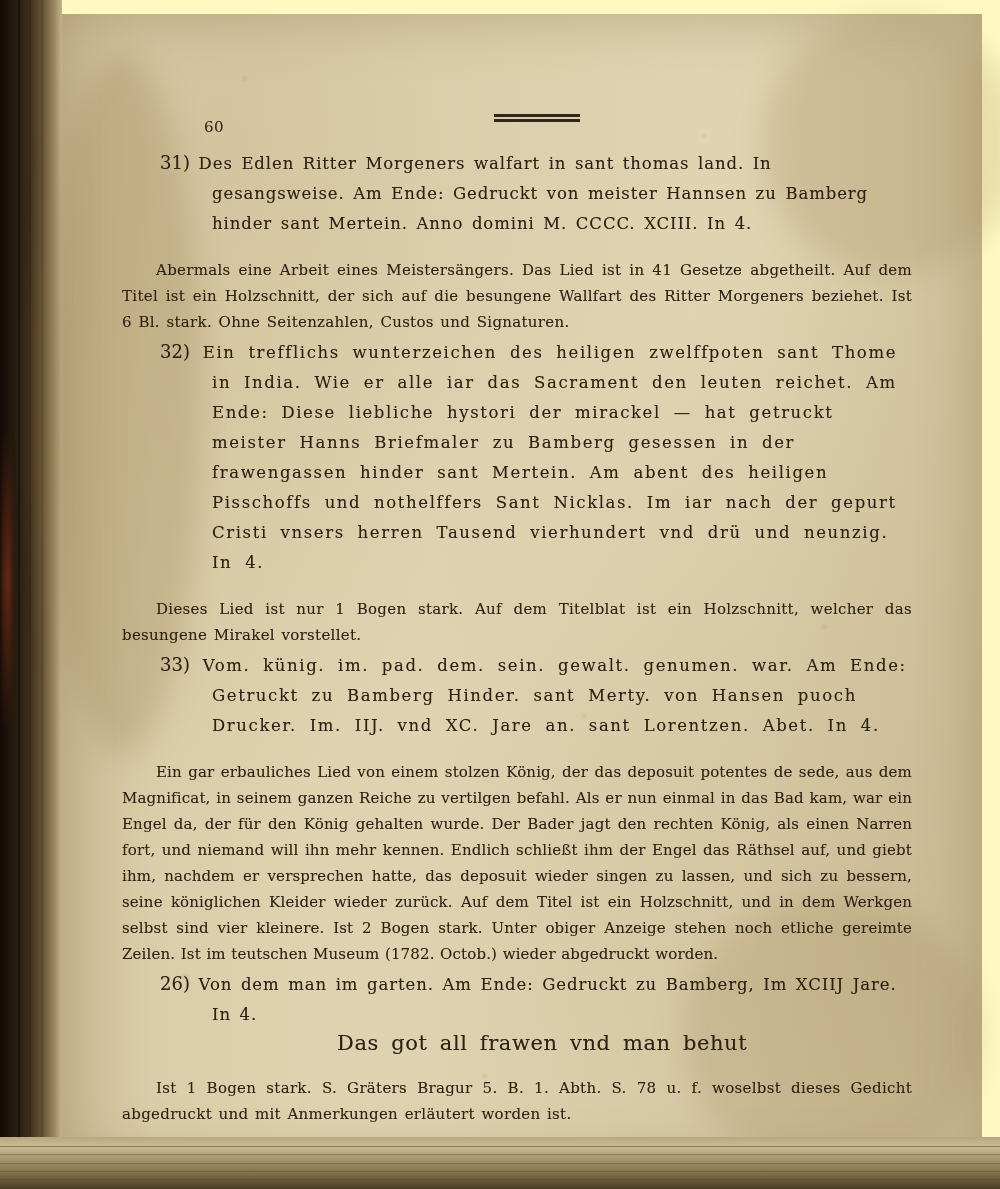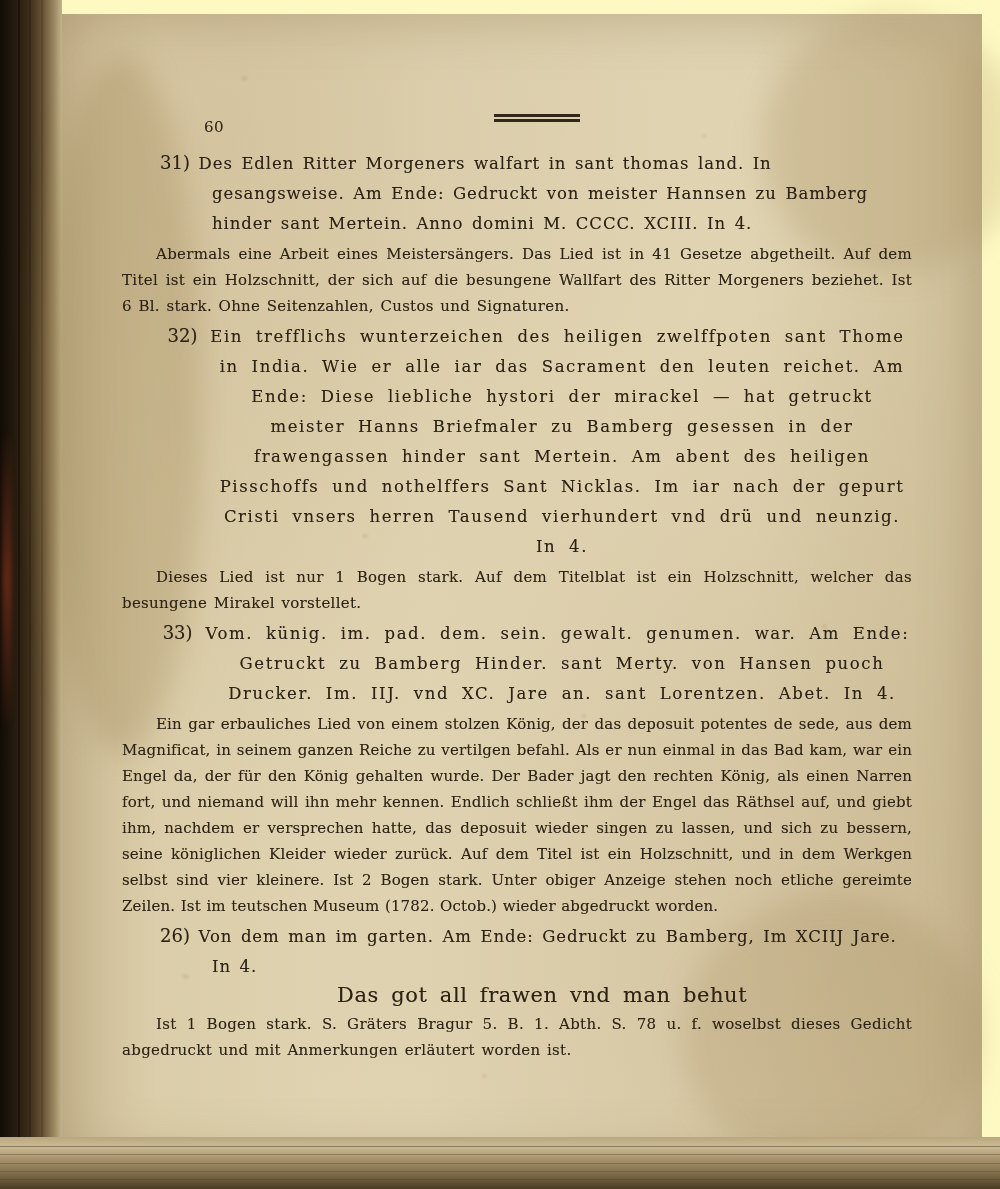--- a/index.html
+++ b/index.html
@@ -122,32 +122,32 @@
     margin-left: 90px;
     text-indent: -52px;
     letter-spacing: 0.9px;
     word-spacing: 2.5px;
   }
   .head .num {
     font-size: 18px;
     letter-spacing: 0px;
     word-spacing: 0;
   }
-  .head.spaced { word-spacing: 6px; letter-spacing: 1.6px; text-align: center; }
+  .head.spaced { word-spacing: 6px; letter-spacing: 1.6px; }
 
   .note {
     font-family: "DejaVu Serif", serif;
     font-size: 15px;
     line-height: 26px;
     color: #2d2315;
     text-align: justify;
     text-indent: 34px;
     letter-spacing: 0.3px;
     word-spacing: 1.5px;
-    margin-top: 2px;
+    margin-top: 18px;
   }
   .note.nospace { word-spacing: 0.6px; letter-spacing: 0.15px; }
 
   .verse {
     font-family: "DejaVu Serif", serif;
     font-size: 21px;
     line-height: 27px;
     margin-left: 215px;
     letter-spacing: 0.6px;
     word-spacing: 5px;

